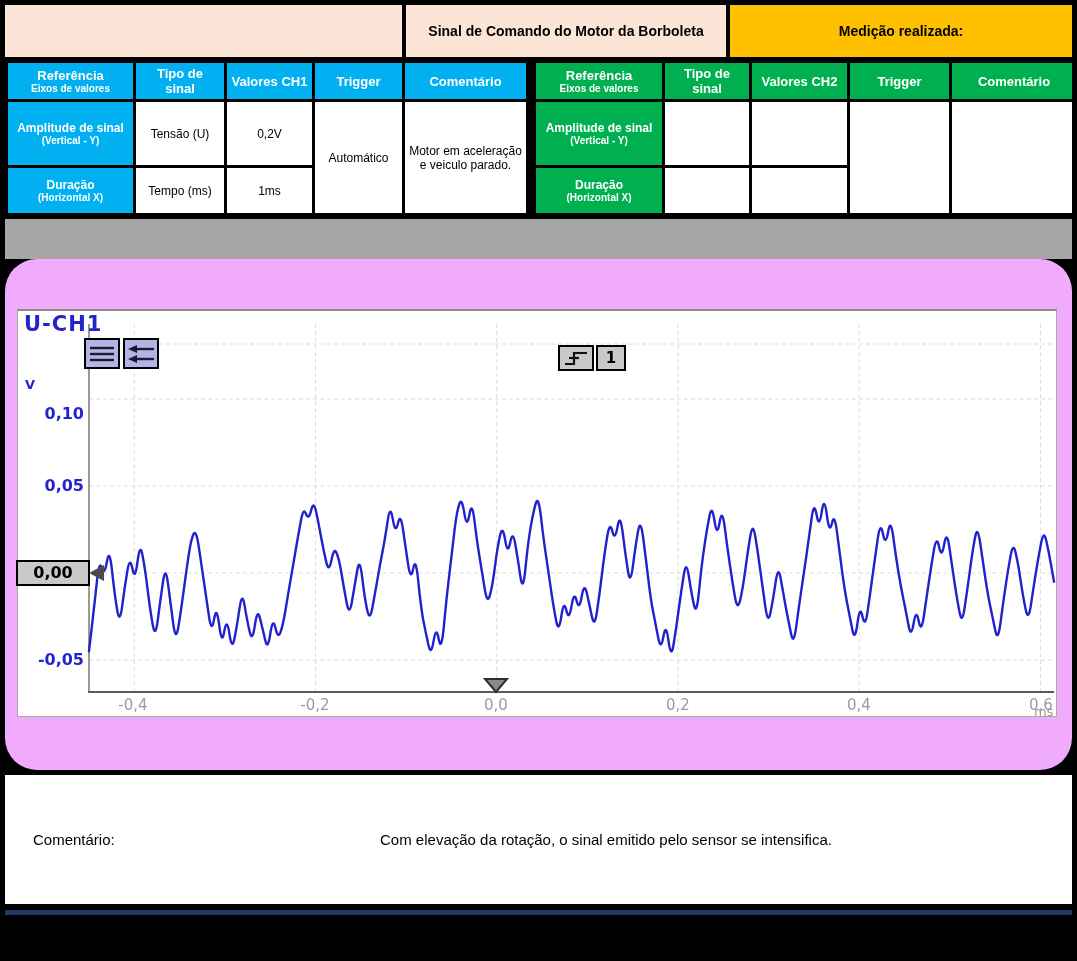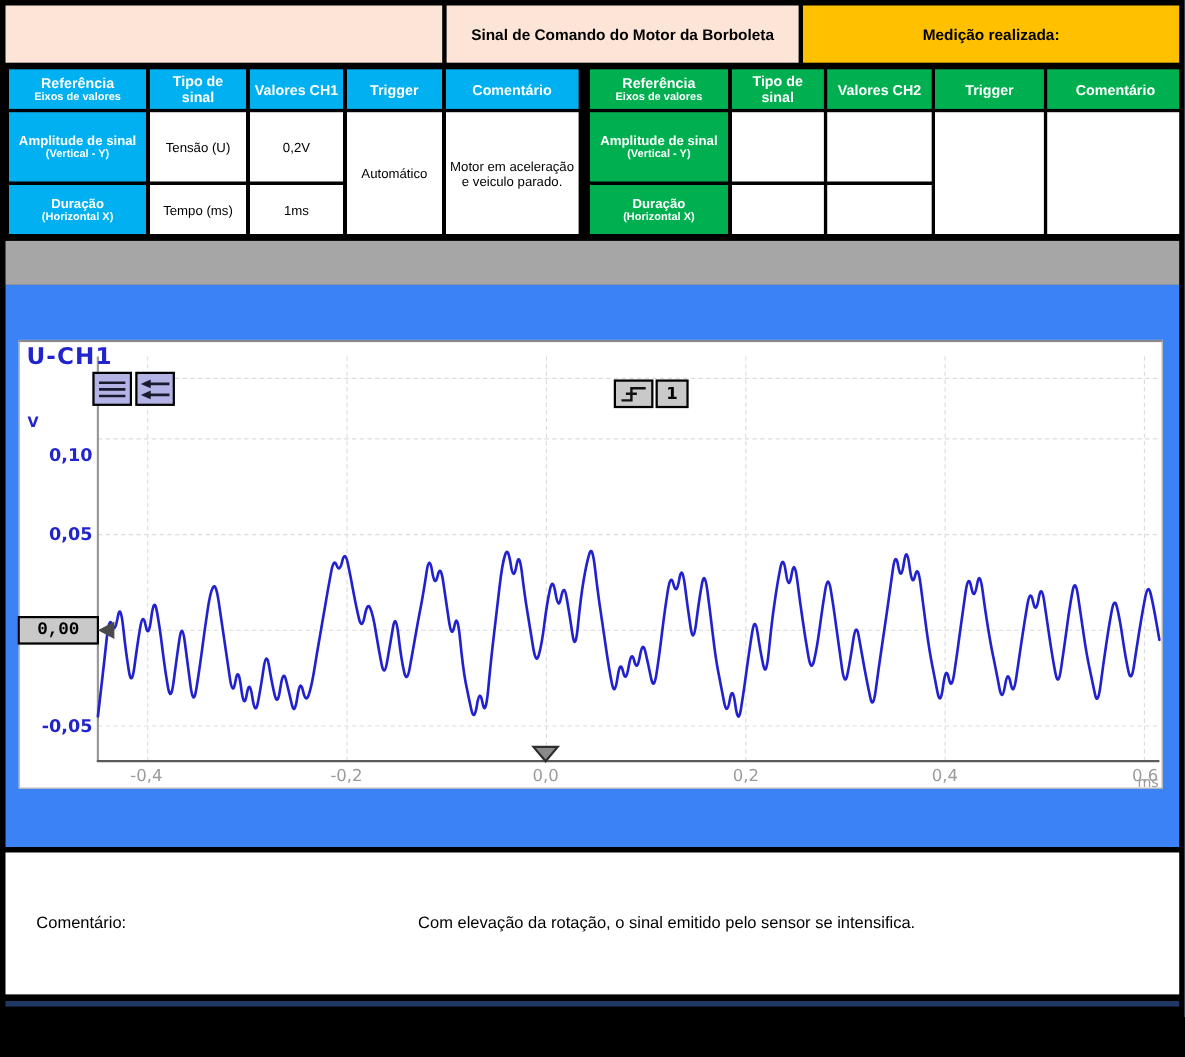--- a/index.html
+++ b/index.html
@@ -28,34 +28,34 @@
   .hdr2 { background:#00b050; color:#fff; }
   .hline1 { font-size:13px; font-weight:bold; line-height:15px; }
   .hline2 { font-size:10px; font-weight:bold; line-height:12px; }
   .rline1 { font-size:12px; font-weight:bold; line-height:14px; }
   .rline2 { font-size:10px; font-weight:bold; line-height:12px; }
   .cell-body { background:#fff; color:#000; font-size:12px; }
   tr.row-hdr { height:38px; } tr.row-1 { height:64px; } tr.row-2 { height:46px; }
 
   
   .gray-band { height:40px; background:#a6a6a6; }
-  .scope-region { height:511px; background:#3b82f6; position:relative; }
+  .scope-region { height:511px; background:#f0abfc; position:relative;border-radius:32px; }
   .divider-black { height:5px; background:#000; }
 
   
   .scope-panel { position:absolute; left:12px; top:50px; width:1040px; height:408px; background:#fff;
                  border:1px solid #a8a8a8; border-top:2px solid #8a8a8a; font-family:"DejaVu Sans", sans-serif; }
   .scope-abs { position:absolute; }
   .ch-label { left:6px; top:1px; font-size:21px; font-weight:600; letter-spacing:1px; color:#2224cc; }
   .v-label { left:7px; top:66px; font-size:13px; font-weight:bold; color:#2224cc; }
   .ylab { left:18px; width:48px; text-align:right; font-size:16px; font-weight:bold; color:#2224cc; }
   .xlab { top:385px; width:44px; margin-left:-22px; text-align:center; font-size:15px; color:#9b9b9b; }
   .msunit { left:1016px; top:393px; font-size:13px; color:#9b9b9b; }
   .zero-box { left:-2px; top:249px; width:74px; height:26px; background:#c9c9c9; border:2px solid #000;
-              font-size:16px; font-weight:bold; color:#000; text-align:center; line-height:21px; z-index:5;font-family:Liberation Mono, monospace; }
+              font-size:16px; font-weight:bold; color:#000; text-align:center; line-height:21px; z-index:5; }
   .zero-arrow { left:71px; top:254px; width:0; height:0; border-top:8px solid transparent;
                 border-bottom:8px solid transparent; border-right:15px solid #4a4a4a; z-index:5; }
   .btn-group { display:flex; gap:3px; }
   .lav-btns { left:66px; top:27px; }
   .lav-btn { width:36px; height:31px; background:#b3b3e6; border:2px solid #000; display:flex; align-items:center; justify-content:center; }
   .trg-btns { left:540px; top:34px; gap:2px; }
   .trg-btn { width:36px; height:26px; background:#c9c9c9; border:2px solid #000; display:flex; align-items:center; justify-content:center; font-size:15px; font-weight:bold; color:#000; }
   .trg-btn.small { width:30px; }
   #scope-svg { position:absolute; left:0; top:0; }
   #scope-svg .grid { stroke:#dcdcdc; stroke-width:1; stroke-dasharray:4 3; }

